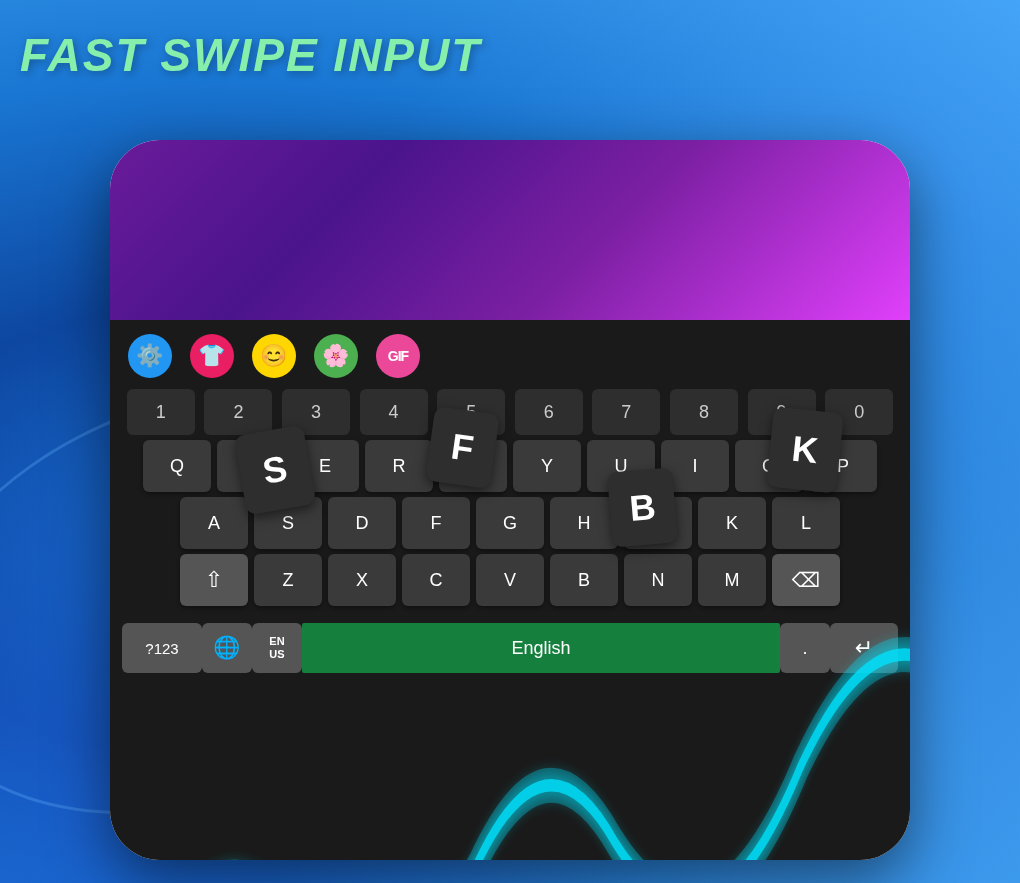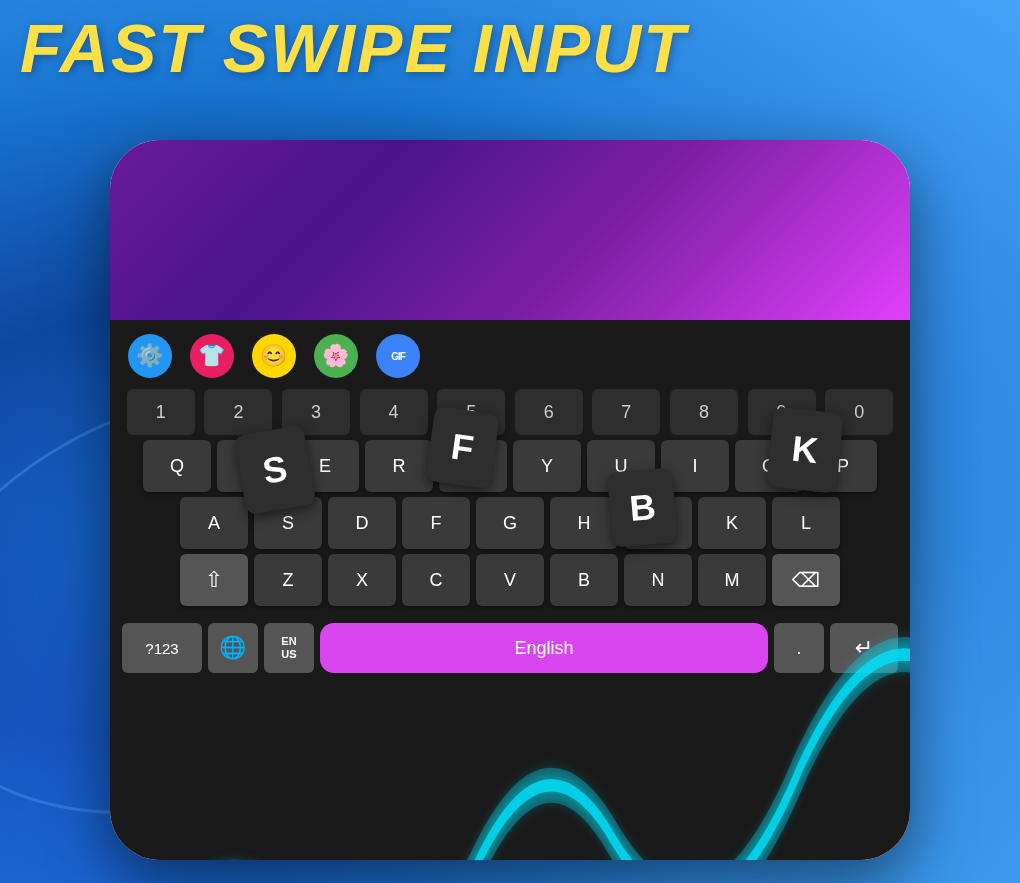--- a/index.html
+++ b/index.html
@@ -41,25 +41,25 @@
       width: 500px; height: 350px;
       border-radius: 50%;
       border: 2px solid rgba(80,160,255,0.2);
       top: 450px; left: 400px;
       transform: rotate(15deg);
     }
 
     
     .headline {
       position: absolute;
-      top: 14px;
+      top: 32px;
       left: 20px;
-      font-size: 68px;
+      font-size: 46px;
       font-weight: 900;
-      color: #fde047;
+      color: #86efac;
       text-shadow: 2px 2px 8px rgba(0,0,0,0.3);
       letter-spacing: 2px;
       line-height: 1;
       font-style: italic;
     }
 
     
     .phone {
       position: absolute;
       top: 140px;
@@ -101,21 +101,21 @@
       width: 44px; height: 44px;
       border-radius: 50%;
       display: flex; align-items: center; justify-content: center;
       font-size: 22px;
       cursor: pointer;
     }
     .icon-settings { background: #2196F3; }
     .icon-theme { background: #e91e63; }
     .icon-emoji { background: #FFD700; }
     .icon-sticker { background: #4CAF50; }
-    .icon-gif { background: #3b82f6; font-size: 10px; font-weight: bold; color: white; letter-spacing: -1px; }
+    .icon-gif { background: #ec4899; font-size: 14px; font-weight: bold; color: white; letter-spacing: -1px; }
 
     
     .number-row {
       display: flex;
       justify-content: space-around;
       padding: 0 4px;
     }
     .num-key {
       width: 68px; height: 46px;
       background: #2e2e2e;
@@ -166,21 +166,20 @@
       color: white;
       font-size: 36px;
       font-weight: bold;
       box-shadow: 0 4px 12px rgba(0,0,0,0.5);
       z-index: 20;
     }
 
     
     .bottom-row {
       display: flex;
-      gap: 6px;
       padding: 12px 4px;
       align-items: center;
     }
     .key-sym {
       width: 80px; height: 50px;
       background: #555;
       border-radius: 6px;
       display: flex; align-items: center; justify-content: center;
       color: white;
       font-size: 15px;
@@ -200,22 +199,22 @@
       width: 50px; height: 50px;
       background: #555;
       border-radius: 6px;
       display: flex; align-items: center; justify-content: center;
       font-size: 22px;
       color: white;
     }
     .key-space {
       flex: 1;
       height: 50px;
-      background: #d946ef;
-      border-radius: 14px;
+      background: #15803d;
+      border-radius: 2px;
       display: flex; align-items: center; justify-content: center;
       color: white;
       font-size: 18px;
     }
     .key-period {
       width: 50px; height: 50px;
       background: #555;
       border-radius: 6px;
       display: flex; align-items: center; justify-content: center;
       color: white;

